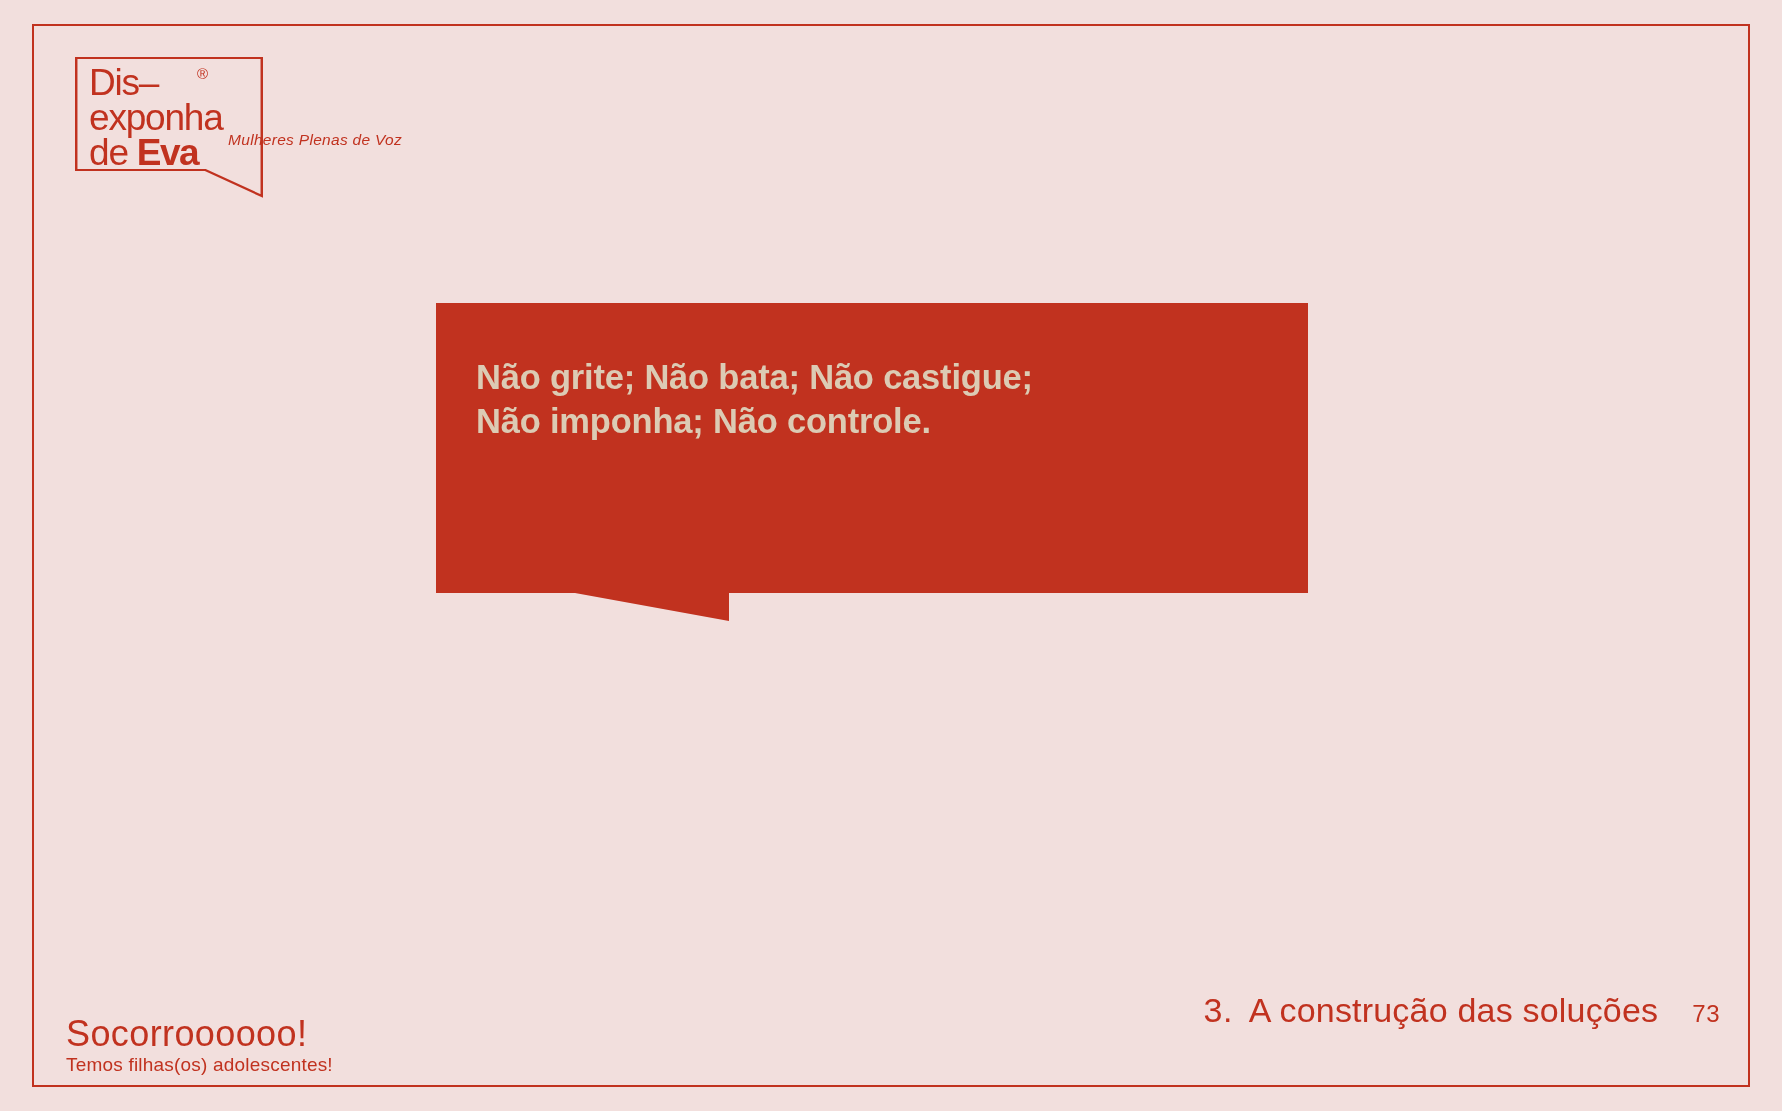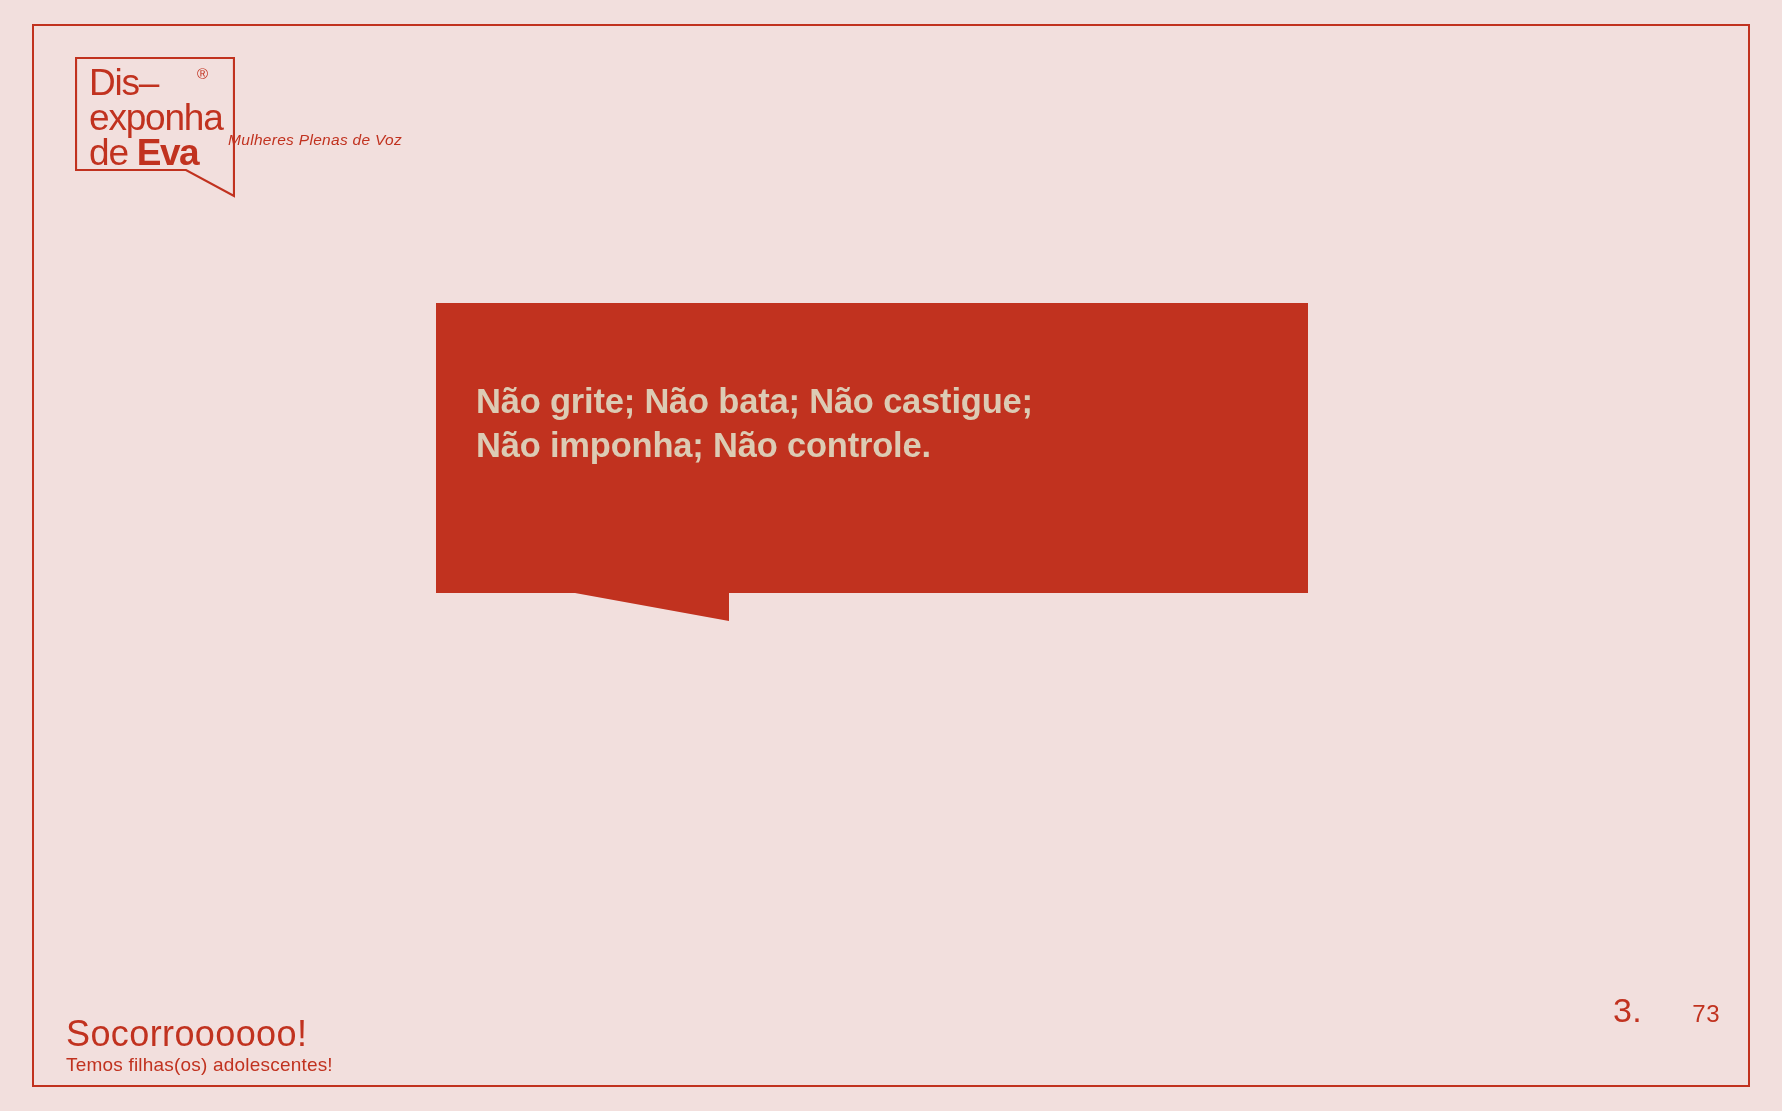--- a/index.html
+++ b/index.html
@@ -30,21 +30,21 @@
     border: 2px solid #c1321f;
     box-sizing: border-box;
     pointer-events: none;
   }
 
   
   .logo-block {
     position: absolute;
     left: 75px;
     top: 57px;
-    width: 160px;
+    width: 188px;
     height: 145px;
   }
   .logo-bubble {
     position: absolute;
     left: 0;
     top: 0;
     width: 100%;
     height: 100%;
   }
   .logo-text {
@@ -84,21 +84,21 @@
 
   
   .quote-wrap {
     position: absolute;
     left: 436px;
     top: 303px;
     width: 872px;
   }
   .quote-box {
     background: #c1321f;
-    padding: 76px 46px 50px 40px;
+    padding: 52px 46px 50px 40px;
     box-sizing: border-box;
     height: 290px;
   }
   .quote-text {
     color: #dccbb4;
     font-size: 34.5px;
     font-weight: bold;
     line-height: 44px;
     letter-spacing: -0.2px;
   }
@@ -189,16 +189,17 @@
     <div class="quote-tail-shape"></div>
   </div>
 
   <div class="footer-left">
     <div class="footer-title">Socorroooooo!</div>
     <div class="footer-sub">Temos filhas(os) adolescentes!</div>
   </div>
 
   <div class="footer-right">
     <span class="chapter-num">3.</span>
+    <span class="chapter-name">A construção das soluções</span>
     <span class="page-num">73</span>
   </div>
 
 </div>
 
 </body></html>

